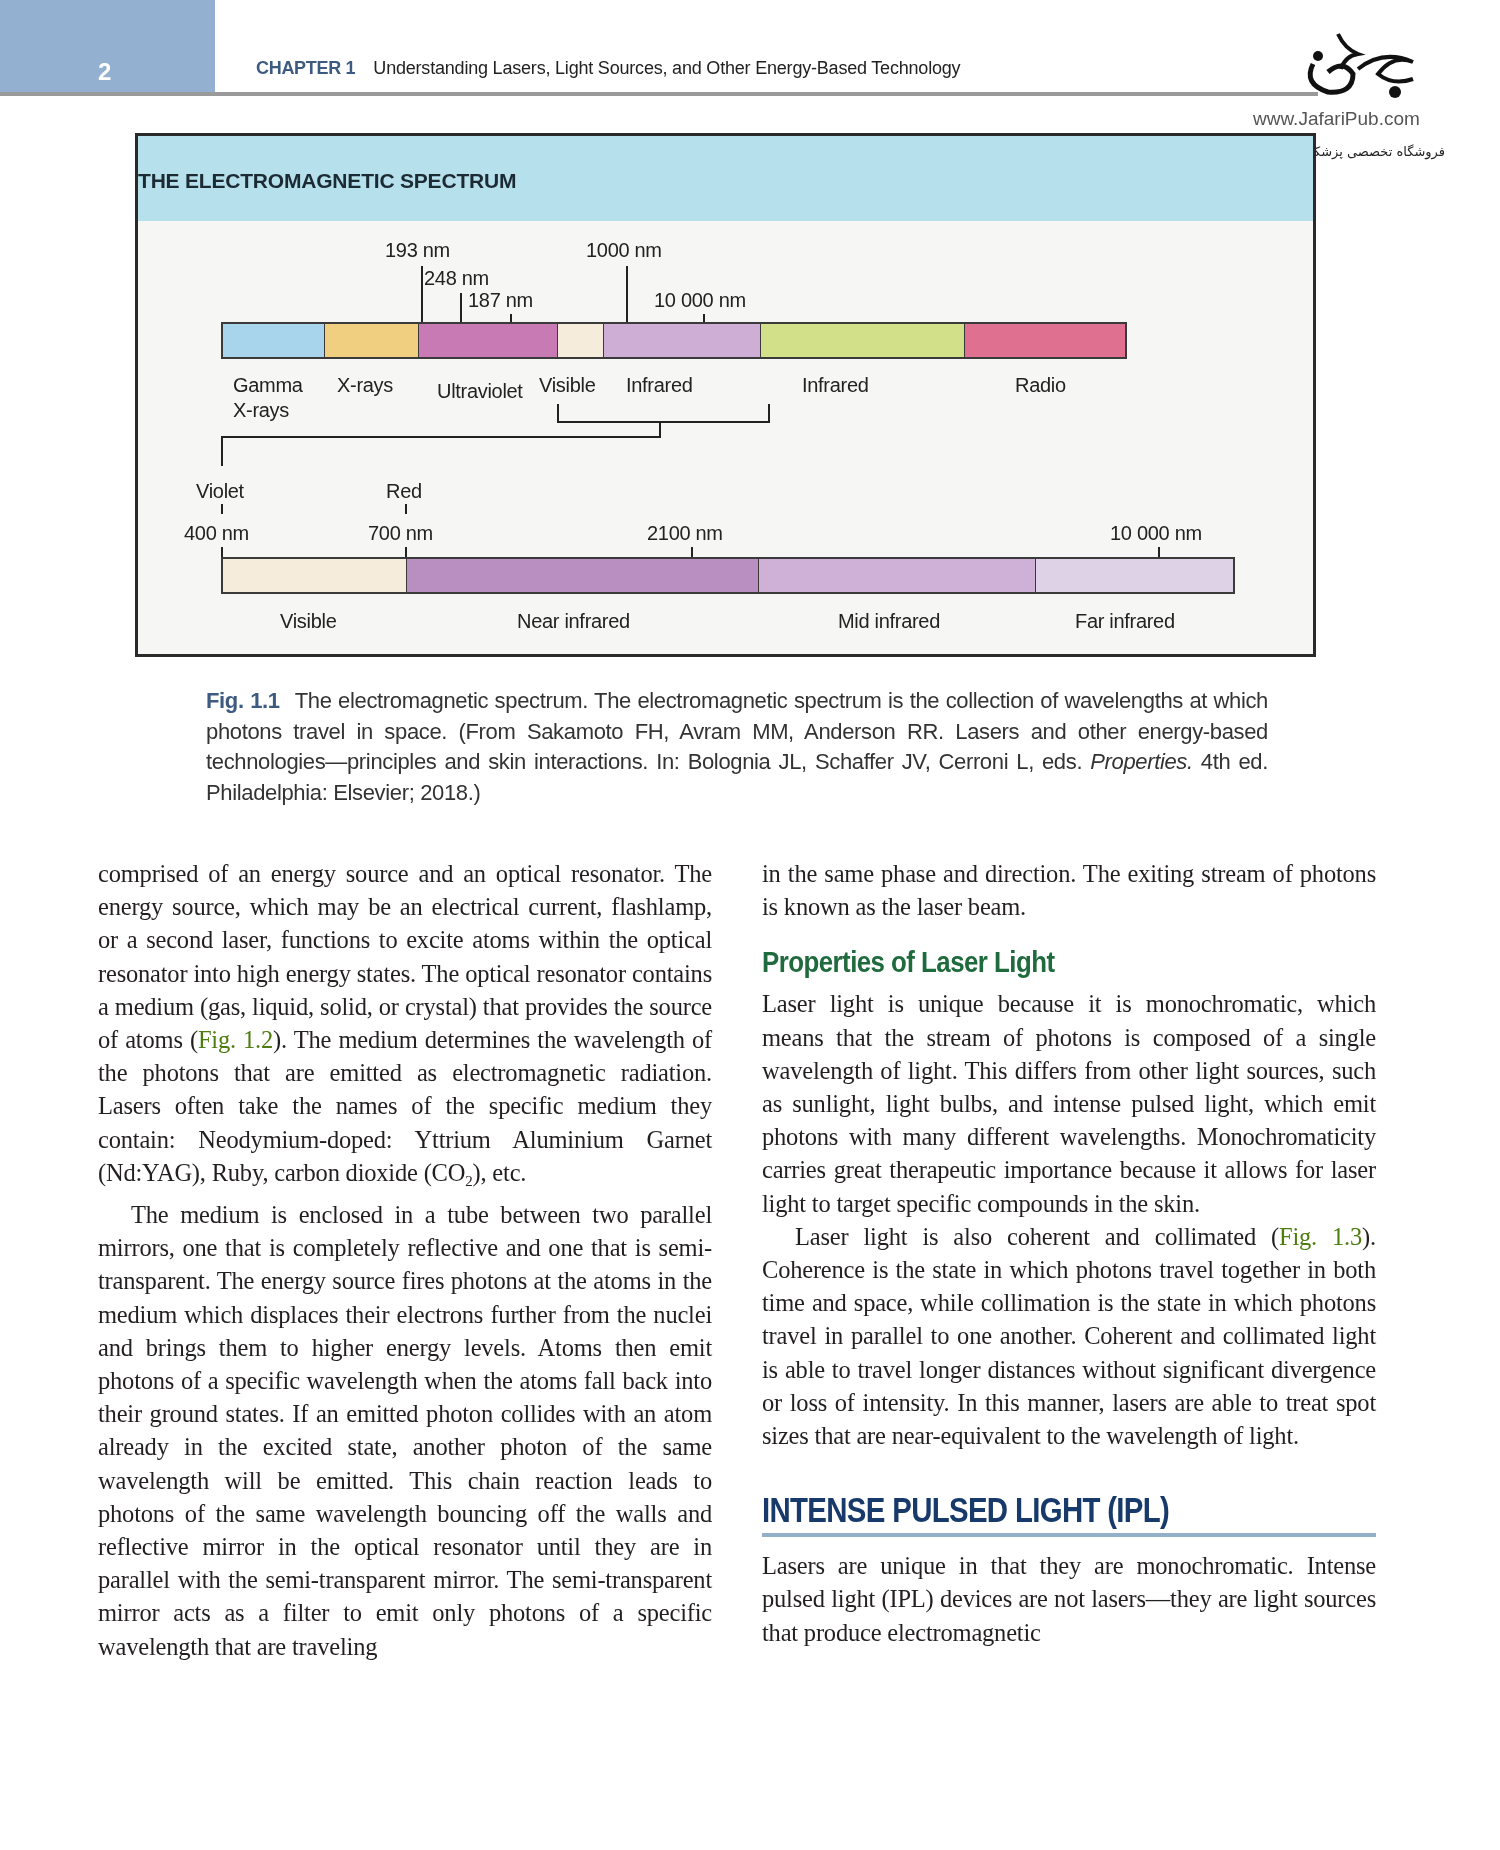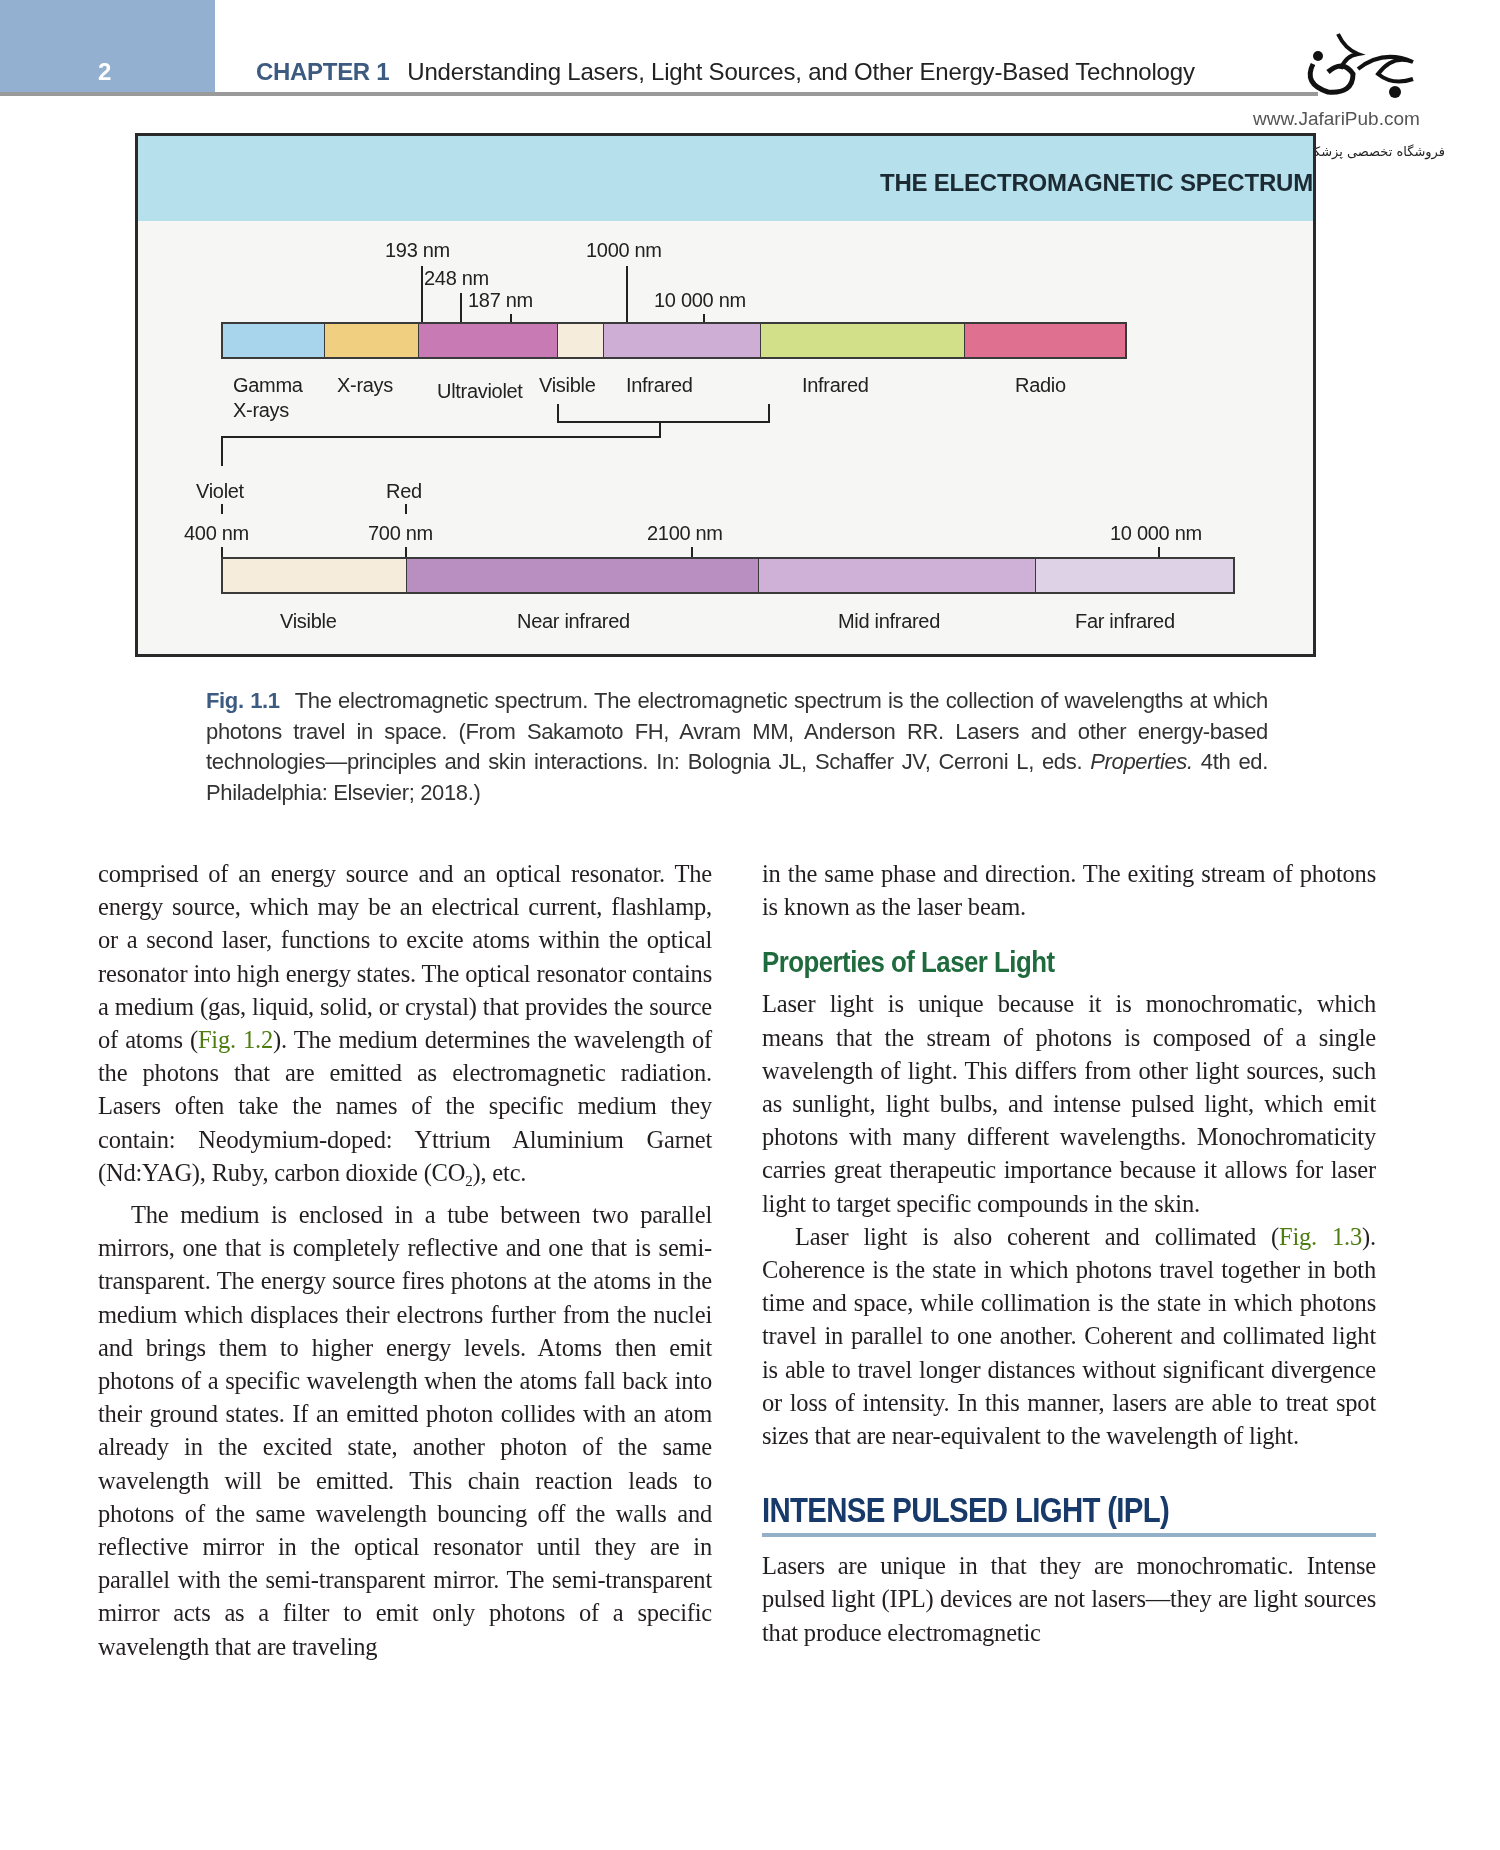--- a/index.html
+++ b/index.html
@@ -2,33 +2,33 @@
 <html><head>
 <meta charset="utf-8">
 <style>
   html, body { margin:0; padding:0; background:#ffffff; }
   body { width:1500px; height:1850px; position:relative; overflow:hidden; font-family:"Liberation Serif", serif; color:#231f20; }
 
   
   .page-num-block { position:absolute; left:0; top:0; width:215px; height:92px; background:#94b0d0; }
   .page-num { position:absolute; left:98px; top:58px; font-family:"Liberation Sans", sans-serif; font-weight:bold; font-size:24px; color:#ffffff; }
   .header-rule { position:absolute; left:0; top:92px; width:1318px; height:4px; background:#9a9a9a; }
-  .running-head { position:absolute; left:256px; top:58px; font-family:"Liberation Sans", sans-serif; font-size:24px; white-space:nowrap; }
+  .running-head { position:absolute; left:256px; top:58px; font-family:"Liberation Sans", sans-serif; font-size:18px; white-space:nowrap; }
   .running-head .ch { font-weight:bold; color:#3d5a80; margin-right:18px; letter-spacing:-0.3px; }
   .running-head .title { color:#222; letter-spacing:-0.2px; }
 
   
   .wm-logo { position:absolute; left:1283px; top:24px; width:140px; height:80px; }
   .wm-url { position:absolute; left:1253px; top:108px; font-family:"Liberation Sans", sans-serif; font-size:19px; color:#555; }
   .wm-fa { position:absolute; left:1225px; top:144px; width:220px; text-align:right; font-family:"DejaVu Sans", sans-serif; font-size:13px; color:#222; direction:rtl; }
 
   
   .figure-box { position:absolute; left:135px; top:133px; width:1181px; height:524px; border:3px solid #2a2a2a; background:#f6f6f4; box-sizing:border-box; }
   .figure-title-band { position:absolute; left:0; top:0; width:100%; height:85px; background:#b6e0ec; }
-  .figure-title { position:absolute; left:0; top:33px; width:100%; text-align:right; font-family:"Liberation Sans", sans-serif; font-weight:bold; font-size:24px; color:#1b2a33; letter-spacing:-0.2px; }
+  .figure-title { position:absolute; left:0; top:33px; width:100%; text-align:left; font-family:"Liberation Sans", sans-serif; font-weight:bold; font-size:21px; color:#1b2a33; letter-spacing:-0.2px; }
   .dlabel { position:absolute; font-family:"Liberation Sans", sans-serif; font-size:20px; color:#222; white-space:nowrap; letter-spacing:-0.3px; }
   .bar { position:absolute; border:2px solid #3a3a3a; box-sizing:border-box; display:flex; }
   .seg { height:100%; box-sizing:border-box; border-right:1px solid #3a3a3a; }
   .seg:last-child { border-right:none; }
   .tick { position:absolute; width:2px; background:#222; }
   .hline { position:absolute; height:2px; background:#222; }
 
   
   .caption { position:absolute; left:206px; top:686px; width:1062px; font-family:"Liberation Sans", sans-serif; font-size:22px; line-height:30.5px; color:#333; letter-spacing:-0.35px; text-align:justify; }
   .caption .figlabel { font-weight:bold; color:#3d5a80; margin-right:9px; }

